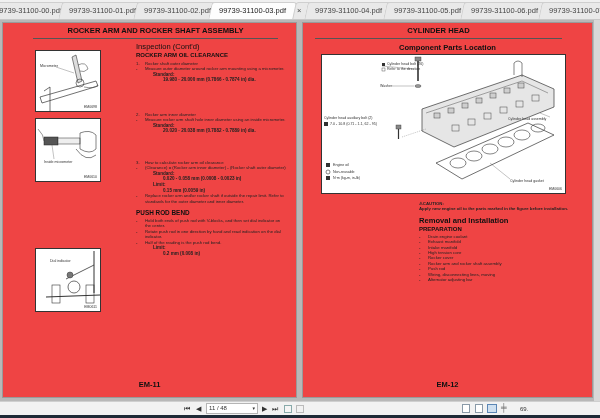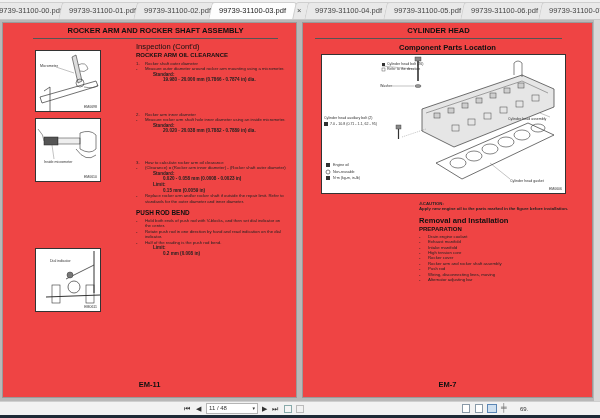--- a/index.html
+++ b/index.html
@@ -233,21 +233,21 @@
           <div class="line indent"><span class="b">-</span><span>Intake manifold</span></div>
           <div class="line indent"><span class="b">-</span><span>High tension core</span></div>
           <div class="line indent"><span class="b">-</span><span>Rocker cover</span></div>
           <div class="line indent"><span class="b">-</span><span>Rocker arm and rocker shaft assembly</span></div>
           <div class="line indent"><span class="b">-</span><span>Push rod</span></div>
           <div class="line indent"><span class="b">-</span><span>Wiring, disconnecting lines, moving</span></div>
           <div class="line indent"><span class="b">-</span><span>Alternator adjusting bar</span></div>
         </div>
       </div>
 
-      <div class="pg-footer">EM-7</div>
+      <div class="pg-footer">EM-12</div>
     </div>
 
     <div class="scroll-track"></div>
   </div>
 
   <div class="toolbar">
     <span class="tb" style="left:184px;">⏮</span>
     <span class="tb" style="left:196px;">◀</span>
     <div class="pagebox">
       <span>11 / 48</span>

